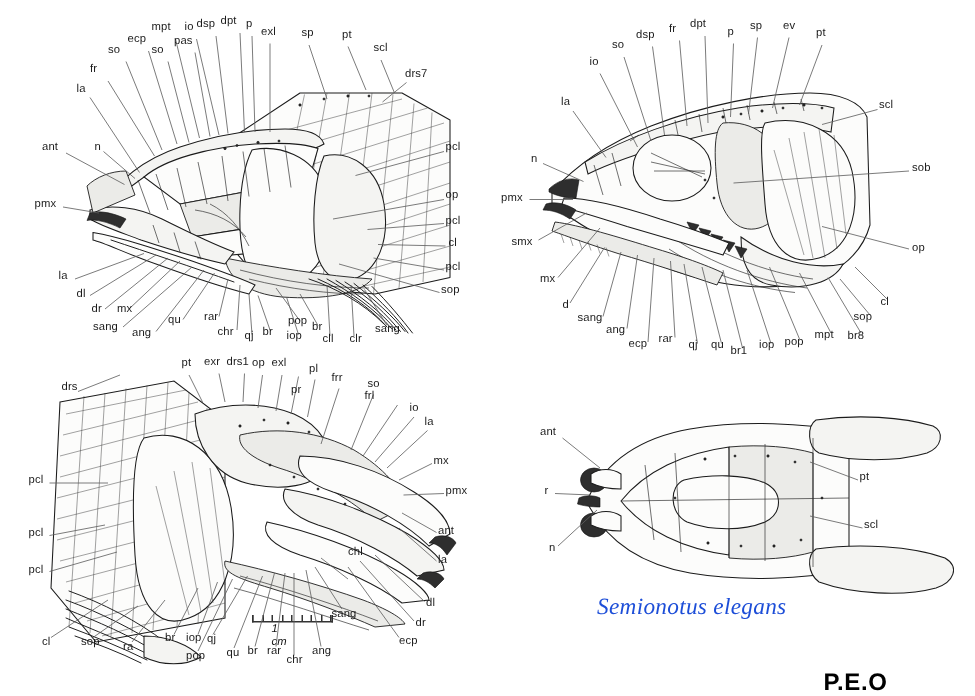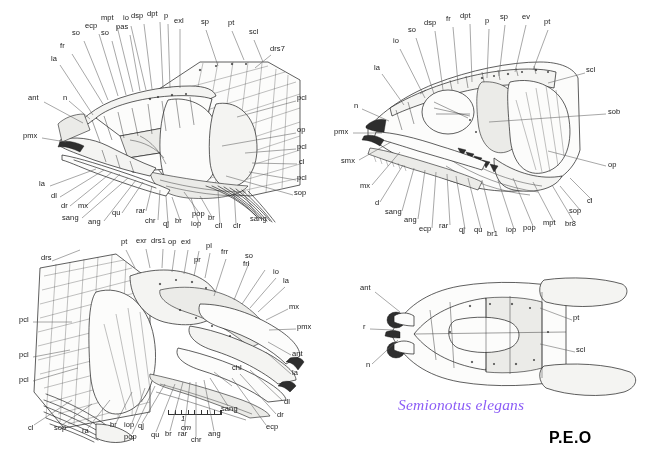--- a/index.html
+++ b/index.html
@@ -4,21 +4,21 @@
 <style>
   html,body{margin:0;padding:0;background:#ffffff;}
   body{width:650px;height:464px;overflow:hidden;
        font-family:"Liberation Sans","DejaVu Sans",sans-serif;
        color:#111;position:relative;}
   .plate{position:relative;width:650px;height:464px;background:#fff;}
   .panel{position:absolute;font-style:italic;}
   .lbl{position:absolute;font-size:7.5px;line-height:8px;color:#1a1a1a;
        white-space:nowrap;letter-spacing:.1px;}
   .species{position:absolute;font-family:"Liberation Serif","DejaVu Serif",serif;
-           font-style:italic;font-size:15.5px;letter-spacing:.2px;color:#8b5cf6;}
+           font-style:italic;font-size:15.5px;letter-spacing:.2px;color:#1d4ed8;}
   .credit{position:absolute;font-size:16px;font-weight:bold;letter-spacing:.4px;color:#000;}
   .scalebar{position:absolute;}
   .scalebar .bar{position:absolute;left:0;top:0;width:52px;height:4px;
                  border:.8px solid #333;border-top:none;}
   .scalebar .tick{position:absolute;top:0;width:.8px;height:4px;background:#333;}
   .scalebar .cap{position:absolute;top:4px;left:13px;font-size:7.5px;color:#111;}
   svg{position:absolute;left:0;top:0;overflow:visible;}
   .ink{fill:none;stroke:#1b1b1b;stroke-width:.65;stroke-linejoin:round;stroke-linecap:round;}
   .ink2{fill:none;stroke:#2a2a2a;stroke-width:.45;}
   .fillpale{fill:#f4f4f2;stroke:#1b1b1b;stroke-width:.7;}
@@ -326,21 +326,21 @@
           <circle cx="164" cy="132" r="0.7"></circle>
         <circle cx="186" cy="132" r="0.8"></circle>
           <circle cx="204" cy="128" r="0.7"></circle>
         <circle cx="120" cy="100" r="0.7"></circle>
           <circle cx="218" cy="100" r="0.7"></circle>
       </g>
     </svg>
   </div>
 
   <div class="species" style="left:398px;top:396px;">Semionotus elegans</div>
-  <div class="credit" style="left:549px;top:429px;">P.E.O</div>
+  <div class="credit" style="left:549px;top:447px;">P.E.O</div>
 
   <div id="label-layer">
       <svg width="650" height="464" style="position: absolute; left: 0px; top: 0px; pointer-events: none;">
         <line x1="72" y1="54" x2="103" y2="104" stroke="#5f5f5f" stroke-width="0.55"></line>
         <line x1="84" y1="41" x2="108" y2="100" stroke="#5f5f5f" stroke-width="0.55"></line>
         <line x1="99" y1="34" x2="118" y2="96" stroke="#5f5f5f" stroke-width="0.55"></line>
         <line x1="112" y1="41" x2="126" y2="95" stroke="#5f5f5f" stroke-width="0.55"></line>
         <line x1="117" y1="26" x2="133" y2="92" stroke="#5f5f5f" stroke-width="0.55"></line>
         <line x1="130" y1="35" x2="140" y2="91" stroke="#5f5f5f" stroke-width="0.55"></line>
         <line x1="131" y1="26" x2="146" y2="90" stroke="#5f5f5f" stroke-width="0.55"></line>

